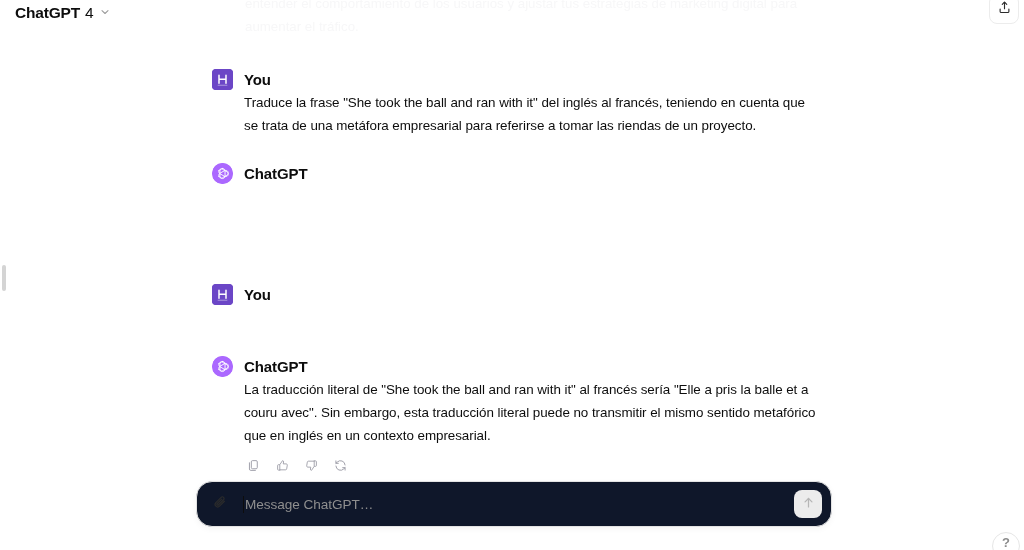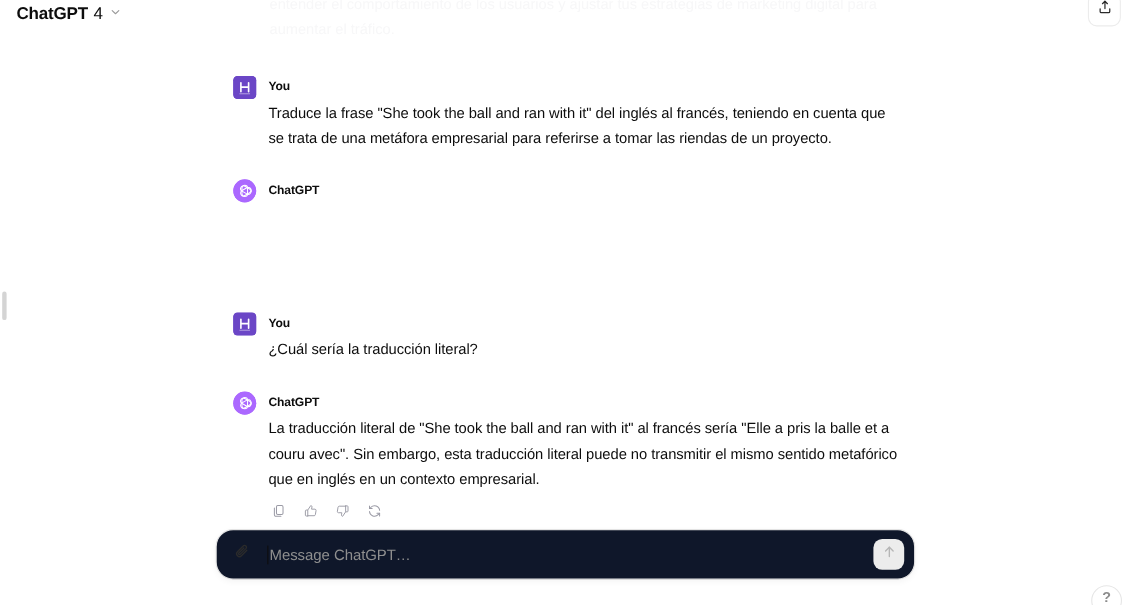--- a/index.html
+++ b/index.html
@@ -131,21 +131,21 @@
     background: #6b46c6;
     overflow: hidden;
   }
   .avatar-bot {
     border-radius: 50%;
     background: #ab68ff;
     overflow: hidden;
   }
 
   .author {
-    font-size: 11px;
+    font-size: 15px;
     font-weight: 700;
     letter-spacing: -0.1px;
     color: #0d0d0d;
   }
 
   .msg-body {
     margin-left: 32px;
     margin-top: 1px;
     font-size: 13.4px;
     line-height: 23.2px;
@@ -324,21 +324,20 @@
     <div class="turn-head">
       <div class="avatar avatar-user">
         <svg width="21" height="21" viewBox="0 0 24 24">
           <rect width="24" height="24" rx="4" fill="#6b46c6"></rect>
           <path d="M8 7.2V16.4M16 7.2V16.4M8 11.6H16" stroke="#ffffff" stroke-width="1.7" stroke-linecap="round"></path>
           <rect x="6.5" y="18" width="11" height="1.1" fill="#ffffff" opacity="0.45"></rect>
         </svg>
       </div>
       <span class="author">You</span>
     </div>
-    <div class="msg-body">¿Cuál sería la traducción literal?</div>
   </div>
 
   <div class="turn" style="top:297px;">
     <div class="turn-head">
       <div class="avatar avatar-bot">
         <svg width="21" height="21" viewBox="0 0 24 24">
           <circle cx="12" cy="12" r="12" fill="#ab68ff"></circle>
           <g stroke="#ffffff" stroke-width="1.05" fill="none" stroke-linecap="round" stroke-linejoin="round">
             <path d="M12 6.2c1.6 0 2.9 1.3 2.9 2.9v5.8c0 1.6-1.3 2.9-2.9 2.9s-2.9-1.3-2.9-2.9V9.1C9.1 7.5 10.4 6.2 12 6.2z"></path>
             <path d="M8.1 8.3c0.8-1.4 2.6-1.9 4-1.1l5 2.9c1.4 0.8 1.9 2.6 1.1 4s-2.6 1.9-4 1.1l-5-2.9c-1.4-0.8-1.9-2.6-1.1-4z"></path>

